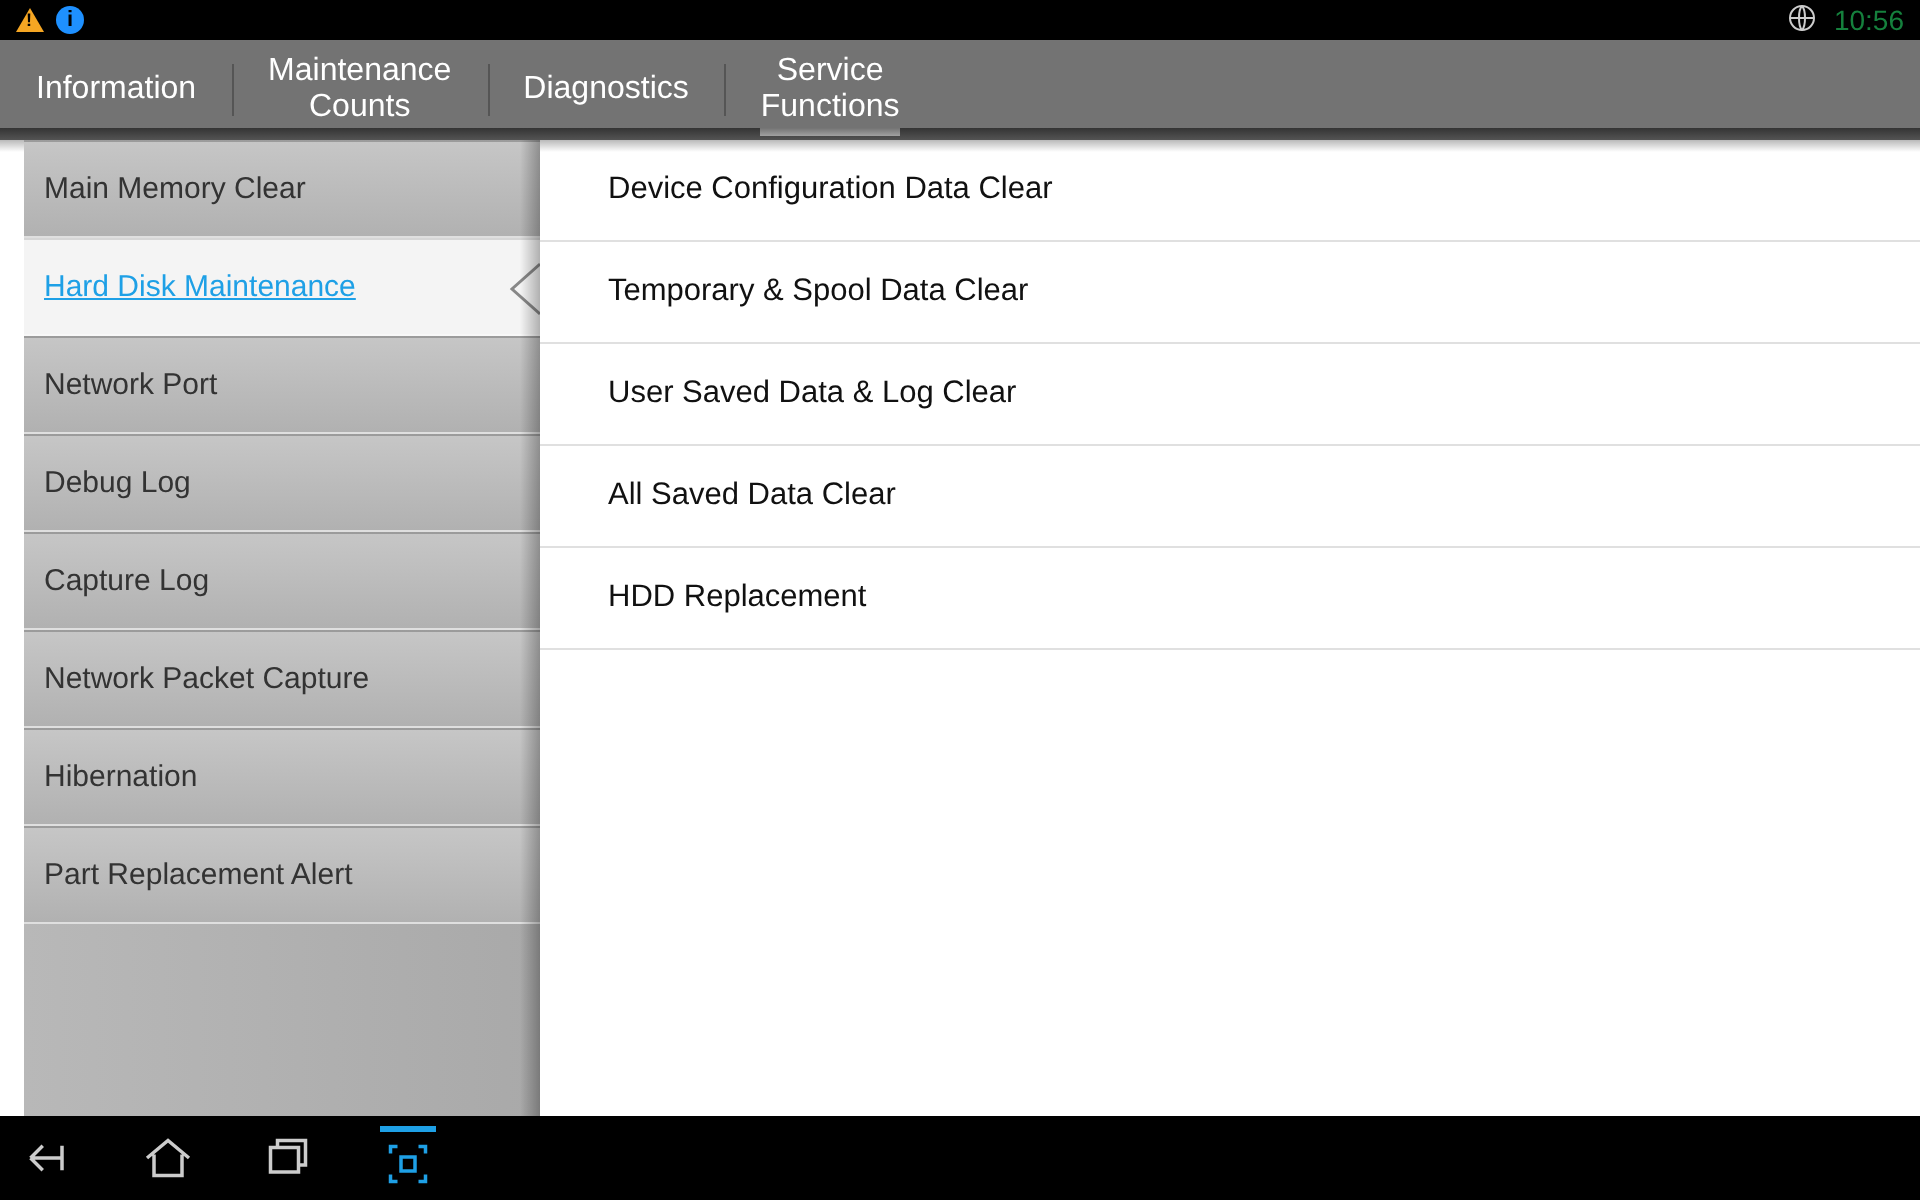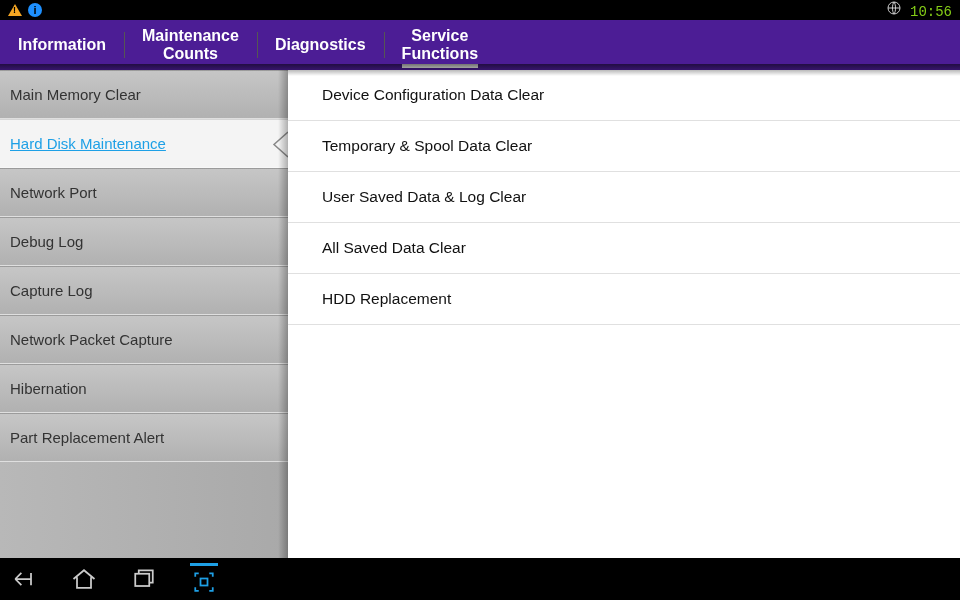--- a/index.html
+++ b/index.html
@@ -2,40 +2,40 @@
 <html><head>
 <meta charset="utf-8">
 <style>
   * { box-sizing: border-box; margin: 0; padding: 0; }
   html, body { width: 960px; height: 600px; font-family: "Helvetica Neue", Arial, sans-serif; overflow: hidden; }
   body { display: flex; flex-direction: column; background: #000; }
 
   
   .status-bar { height: 20px; background: #000; display: flex; align-items: center; padding: 0 8px; }
   .status-left { display: flex; gap: 6px; align-items: center; }
-  .status-right { margin-left: auto; display: flex; gap: 8px; align-items: flex-end; color: #84cc16; font-size: 14px; font-family: Liberation Mono, monospace; }
+  .status-right { margin-left: auto; display: flex; gap: 8px; align-items: center; color: #15803d; font-size: 14px; }
   .warning-tri { width: 0; height: 0; border-left: 7px solid transparent; border-right: 7px solid transparent; border-bottom: 12px solid #f5a623; position: relative; }
   .warning-tri::after { content: "!"; position: absolute; left: -2px; top: 1px; font-size: 9px; font-weight: bold; color: #000; }
   .info-circle { width: 14px; height: 14px; border-radius: 50%; background: #1e90ff; color: #000; font-size: 11px; font-weight: bold; display: flex; align-items: center; justify-content: center; }
   .globe-icon svg { width: 16px; height: 16px; stroke: #ccc; fill: none; stroke-width: 1.5; }
 
   
-  .tabs { height: 50px; background: #4c1d95; display: flex; align-items: stretch; position: relative; font-weight: bold; }
+  .tabs { height: 50px; background: #737373; display: flex; align-items: stretch; position: relative; }
   .tabs::after { content: ""; position: absolute; left: 0; right: 0; bottom: -6px; height: 12px; background: linear-gradient(to bottom, rgba(0,0,0,0.55), rgba(0,0,0,0)); pointer-events: none; }
   .tab { color: #fff; font-size: 16px; display: flex; flex-direction: column; align-items: center; justify-content: center; padding: 0 18px; line-height: 1.1; position: relative; white-space: nowrap; cursor: pointer; }
   .tab + .tab::before { content: ""; position: absolute; left: 0; top: 12px; bottom: 12px; width: 1px; background: #555; }
   .tab.selected { }
   .tab.selected::after { content: ""; position: absolute; bottom: 2px; left: 18px; right: 18px; height: 4px; background: #fff; }
   .tabs-spacer { flex: 1; }
 
   
   .content { flex: 1; display: flex; background: #fff; min-height: 0; }
 
   
-  .sidebar { width: 288px; background: #bfbfbf; background: linear-gradient(to right, #b8b8b8, #a9a9a9); overflow: hidden; position: relative; }
+  .sidebar { width: 258px; background: #bfbfbf; background: linear-gradient(to right, #b8b8b8, #a9a9a9); overflow: hidden; position: relative; margin-left: 12px; }
   .sidebar::after { content: ""; position: absolute; top: 0; bottom: 0; right: 0; width: 10px; background: linear-gradient(to left, rgba(0,0,0,0.28), rgba(0,0,0,0)); pointer-events: none; }
   .sidebar-item { height: 49px; display: flex; align-items: center; padding: 0 10px; color: #333; font-size: 15px; border-bottom: 1px solid rgba(255,255,255,0.45); border-top: 1px solid rgba(0,0,0,0.12); cursor: pointer; background: linear-gradient(to bottom, #c6c6c6, #b1b1b1); }
   .sidebar-item.selected { background: #f4f4f4; color: #1ea0e6; position: relative; text-decoration: underline; }
   .sidebar-item.selected .chevron { position: absolute; right: 0; top: 0; bottom: 0; width: 20px; }
   .chevron svg { width: 20px; height: 49px; }
 
   
   .detail { flex: 1; background: #fff; overflow: auto; }
   .detail-item { padding: 16px 34px; font-size: 15.5px; color: #111; border-bottom: 1px solid #e0e0e0; cursor: pointer; }
 

